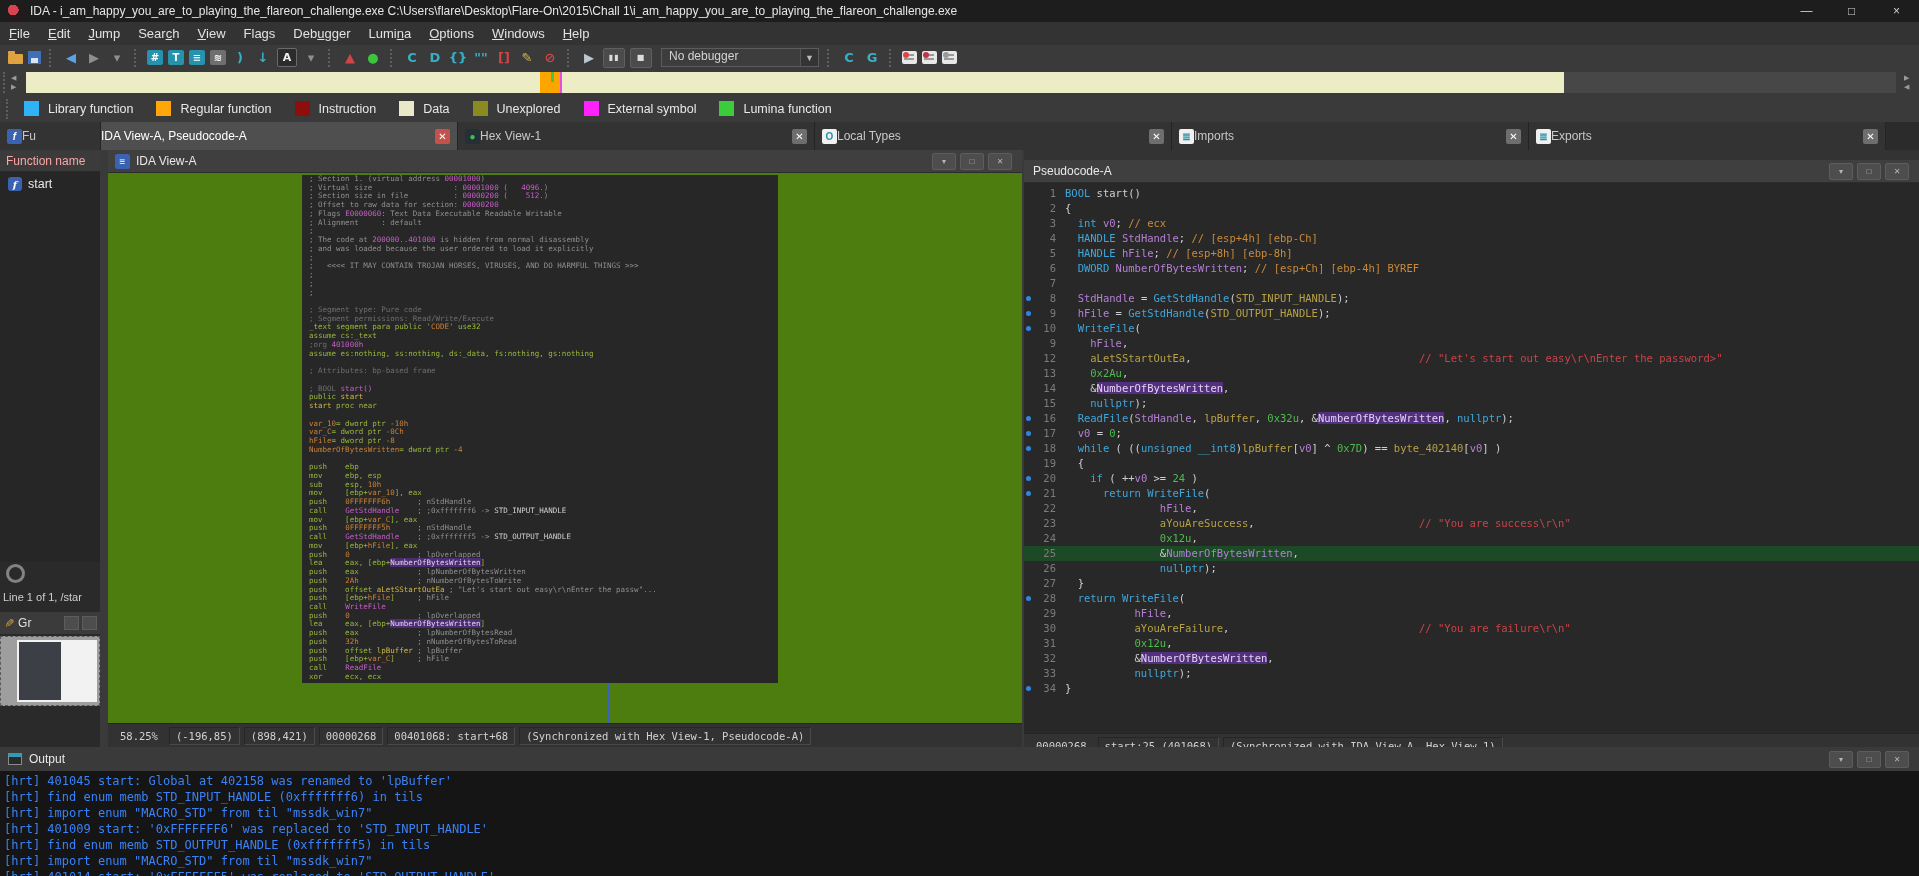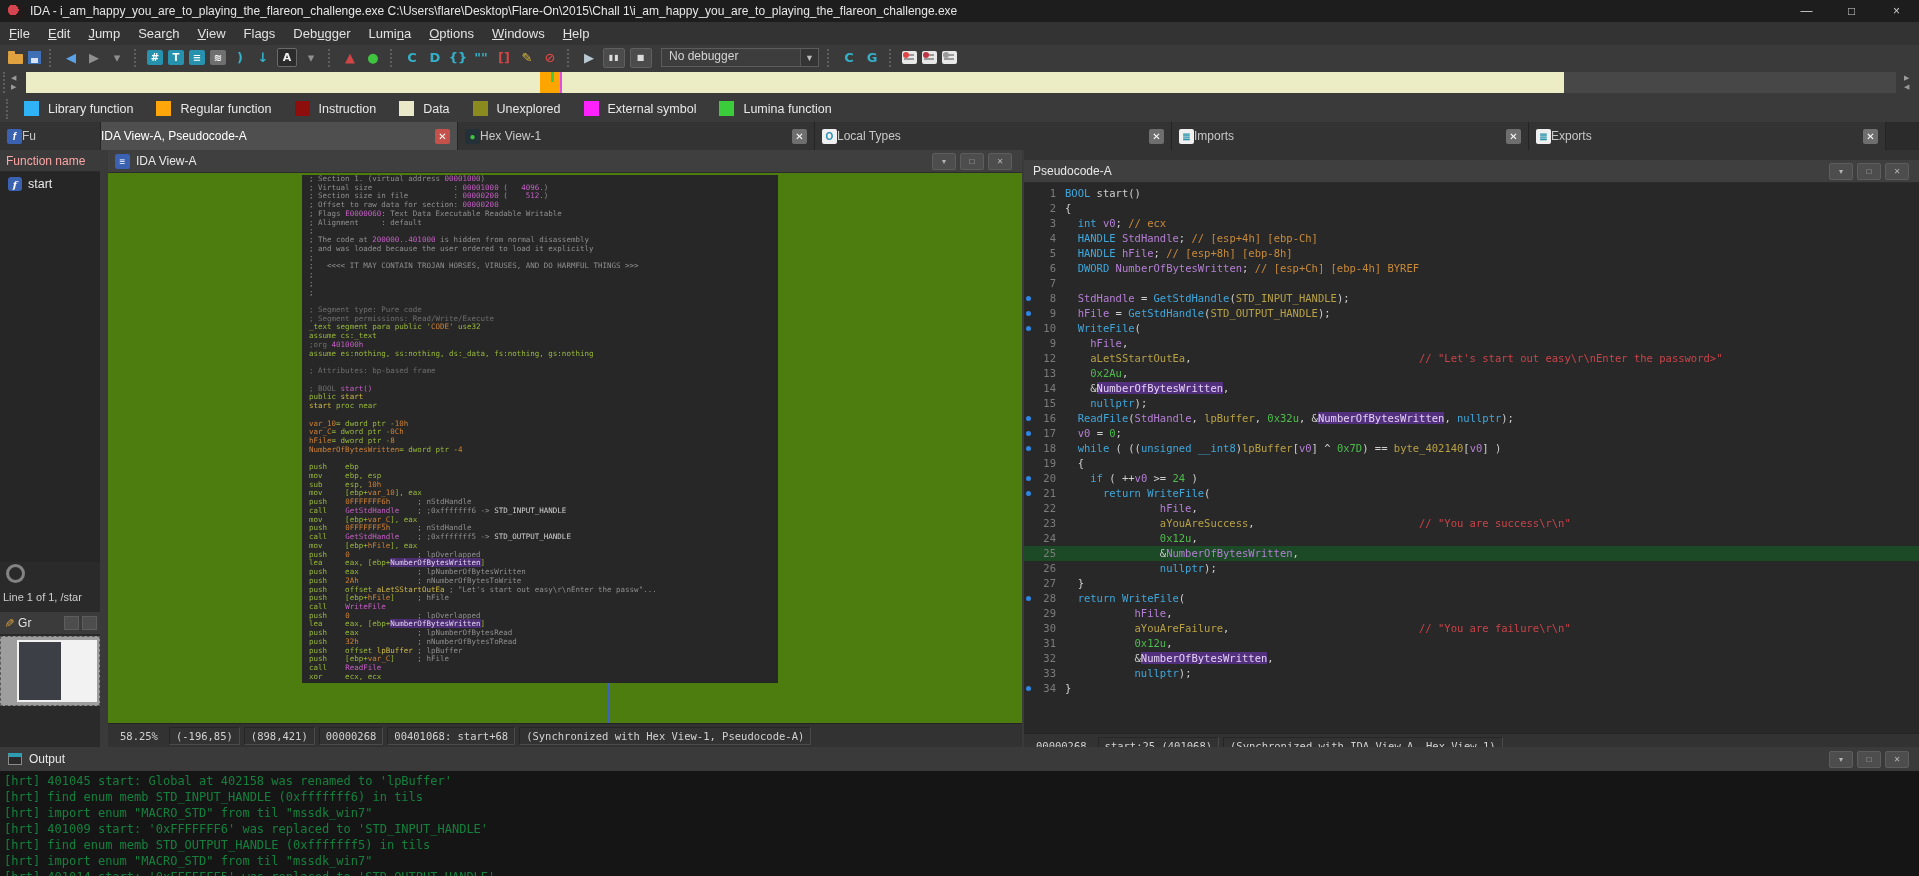--- a/index.html
+++ b/index.html
@@ -128,21 +128,21 @@
   
   .t-c{color:#8f8f8f;} .t-cd{color:#6e6e6e;} .t-g{color:#98b83a;} .t-o{color:#cd8035;}
   .t-y{color:#cfba46;} .t-m{color:#c75fc7;} .t-hl{color:#e3d2f2;background:#4b2d71;}
   
   #outputpanel{position:absolute;left:0;top:747px;width:1919px;height:129px;background:#151515;}
   #outtitle{position:absolute;left:0;top:0;width:1919px;height:24px;background:#3a3a3a;color:#e8e8e8;
     font-size:12px;display:flex;align-items:center;}
   .out-icon{width:14px;height:12px;background:#2a2a2a;border:1px solid #8a8a8a;border-top:4px solid #2e9db4;
     margin:0 7px 0 8px;box-sizing:border-box;}
   #outlines{position:absolute;left:0;top:24px;width:1919px;height:105px;overflow:hidden;
-    font-family:"DejaVu Sans Mono",monospace;font-size:12px;line-height:16px;color:#15803d;
+    font-family:"DejaVu Sans Mono",monospace;font-size:12px;line-height:16px;color:#3b82f6;
     padding:2px 0 0 4px;box-sizing:border-box;}
   .outline{white-space:pre;}
 </style>
 </head>
 <body>
 
 <div id="win">
 
   <div id="titlebar">
     <span id="appicon"></span>

